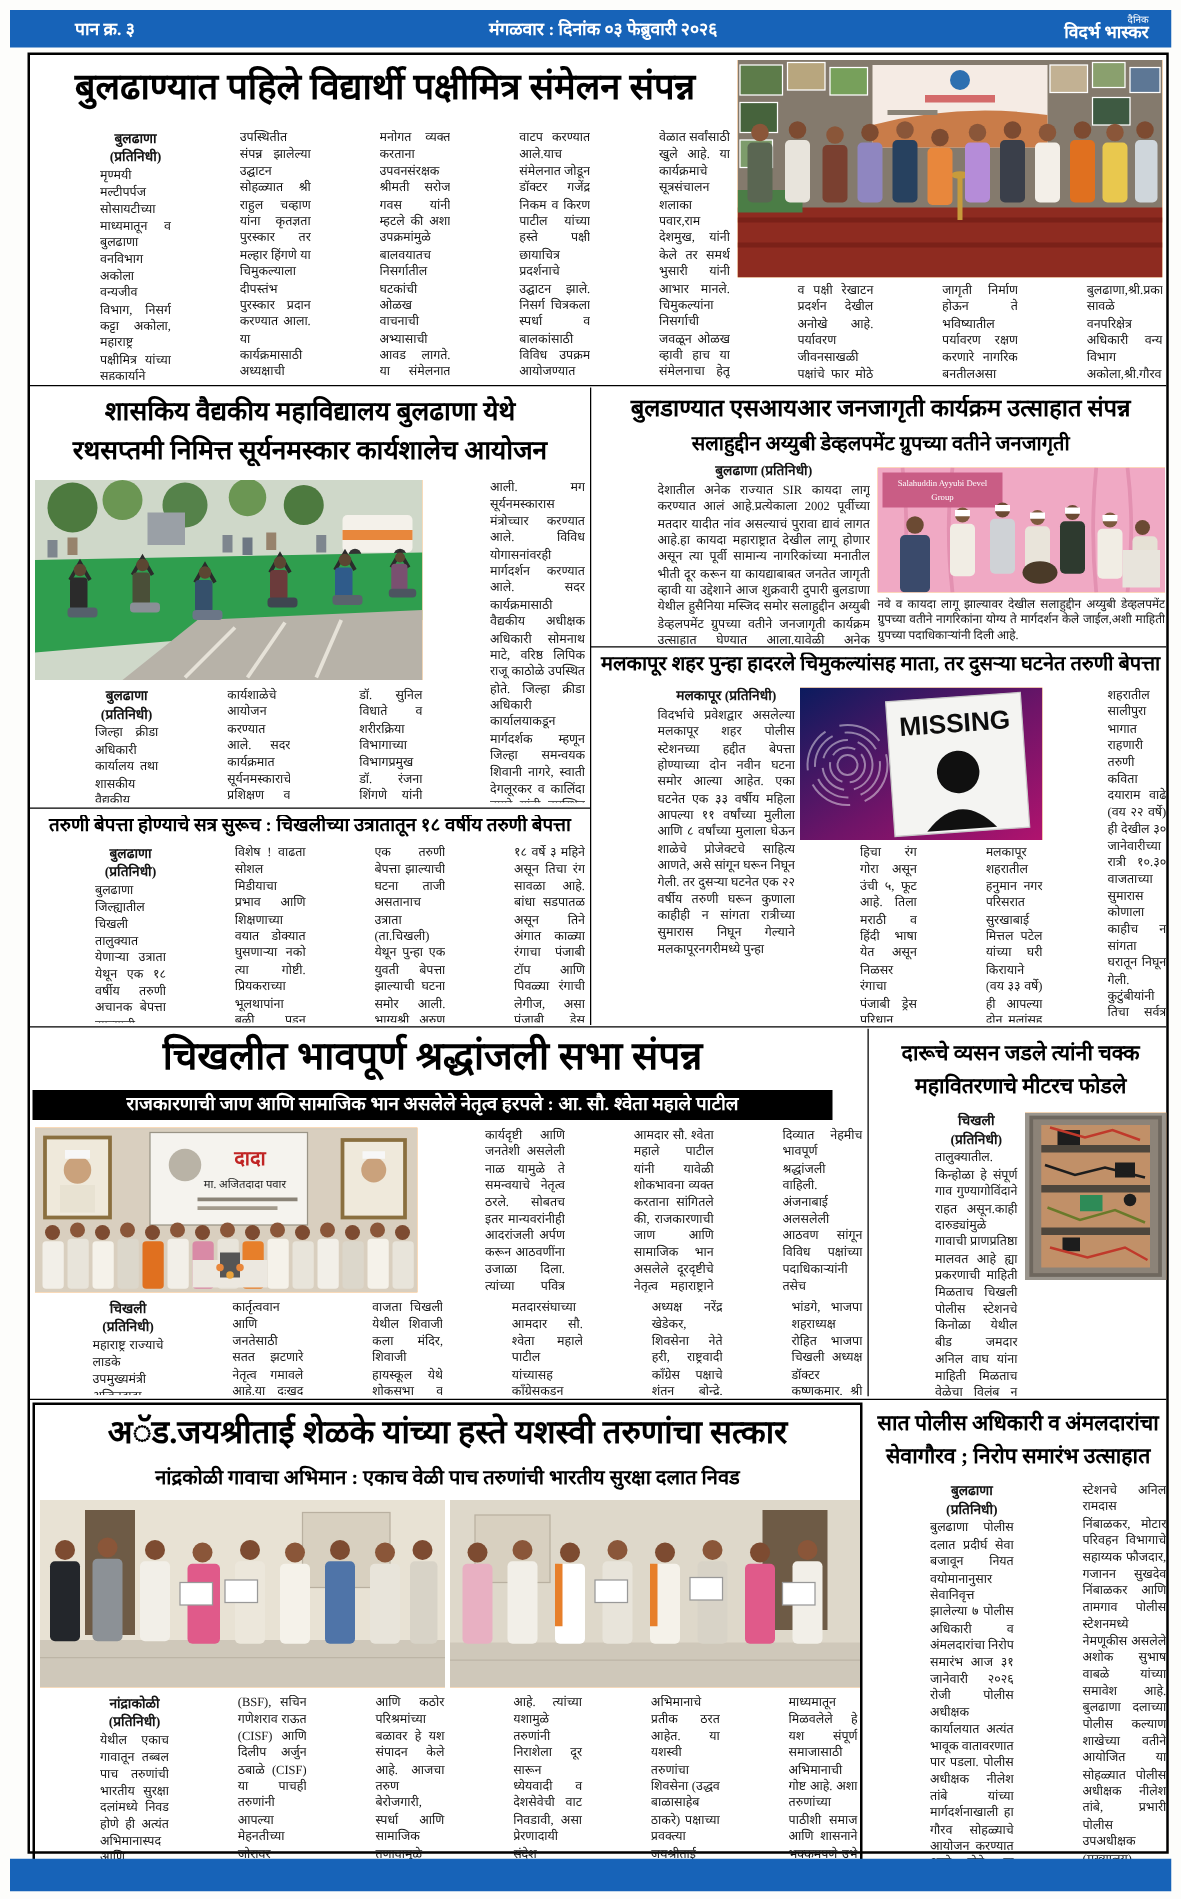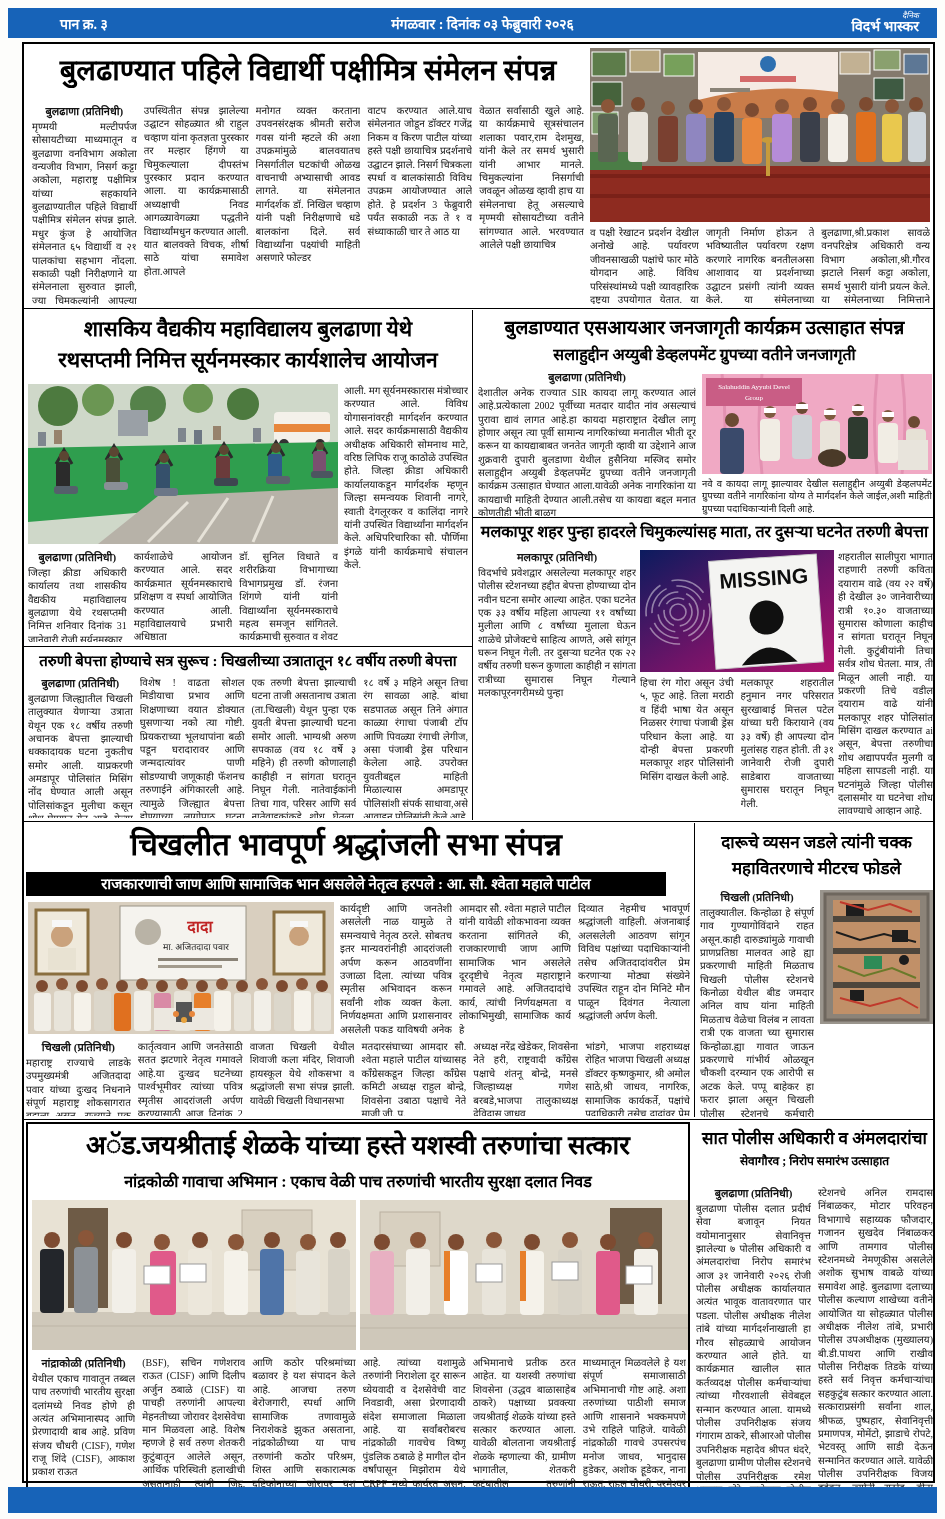--- a/index.html
+++ b/index.html
@@ -4,33 +4,33 @@
 <style>
   * { margin:0; padding:0; box-sizing:border-box; }
   html,body { width:945px; }
   body { position:relative; height:1519px; background:#fdfdfb; color:#141414;
          font-family:"Liberation Serif","DejaVu Sans",serif; }
   .topbar { position:absolute; left:8px; top:8px; width:929px; height:30px;
             background:#1763b8; color:#fff; display:flex; align-items:center; }
   .topbar .pg { font-weight:bold; font-size:14px; padding-left:52px; width:270px; }
   .topbar .dt { font-weight:bold; font-size:14px; flex:1; text-align:center; }
   .topbar .brand { width:250px; text-align:right; padding-right:18px; line-height:1; }
-  .topbar .brand .sm { display:block; font-size:8px;font-style:italic; }
+  .topbar .brand .sm { display:block; font-size:8px; }
   .topbar .brand .bg { display:block; font-size:14px; font-weight:bold; }
   .frame { position:absolute; left:22px; top:42px; width:913px; height:1441px;
            background:#fff; border:2px solid #000; }
   .footbar { position:absolute; left:8px; top:1487px; width:929px; height:26px; background:#1763b8; }
   .hl { position:absolute; font-weight:bold; text-align:center; color:#000;
         white-space:nowrap; overflow:hidden; line-height:1.25; }
   .subhl { position:absolute; font-weight:bold; text-align:center; color:#000;
            white-space:nowrap; overflow:hidden; }
   .banner-black { position:absolute; background:#000; color:#fff; font-weight:bold;
                   text-align:center; white-space:nowrap; overflow:hidden; }
   .cols { position:absolute; display:flex; gap:7px; overflow:hidden; }
-  .col { flex:1 1 0; font-size:10px; line-height:1.34; text-align:justify; overflow:hidden; }
+  .col { flex:1 1 0; font-size:10px; line-height:1.34; text-align:justify; overflow:hidden;margin-left:48px; }
   .byline { font-weight:bold; font-size:11px; text-align:center; margin-bottom:1px; }
   .caption { position:absolute; font-size:9.5px; line-height:1.3; text-align:justify; overflow:hidden; }
   .photo { position:absolute; overflow:hidden; background:#fdba74; }
   .photo svg { display:block; width:100%; height:100%; }
   .hr { position:absolute; height:0; border-top:1.5px solid #000; }
   .vr { position:absolute; width:0; border-left:1.5px solid #000; }
   .box { position:absolute; border:2px solid #000; }
 </style>
 </head>
 <body>
@@ -455,21 +455,21 @@
         <div class="col"><div class="byline">नांद्राकोळी (प्रतिनिधी)</div>येथील एकाच गावातून तब्बल पाच तरुणांची भारतीय सुरक्षा दलांमध्ये निवड होणे ही अत्यंत अभिमानास्पद आणि प्रेरणादायी बाब आहे. प्रविण संजय चौधरी (CISF), गणेश राजू शिंदे (CISF), आकाश प्रकाश राऊत</div>
         <div class="col">(BSF), सचिन गणेशराव राऊत (CISF) आणि दिलीप अर्जुन ठबाळे (CISF) या पाचही तरुणांनी आपल्या मेहनतीच्या जोरावर देशसेवेचा मान मिळवला आहे. विशेष म्हणजे हे सर्व तरुण शेतकरी कुटुंबातून आलेले असून, आर्थिक परिस्थिती हलाखीची असतानाही त्यांनी जिद्द, चिकाटी</div>
         <div class="col">आणि कठोर परिश्रमांच्या बळावर हे यश संपादन केले आहे. आजचा तरुण बेरोजगारी, स्पर्धा आणि सामाजिक तणावामुळे निराशेकडे झुकत असताना, नांद्रकोळीच्या या पाच तरुणांनी कठोर परिश्रम, शिस्त आणि सकारात्मक दृष्टिकोनाच्या जोरावर यश संपादन करून आशेचा नवा किरण निर्माण केला</div>
         <div class="col">आहे. त्यांच्या यशामुळे तरुणांनी निराशेला दूर सारून ध्येयवादी व देशसेवेची वाट निवडावी, असा प्रेरणादायी संदेश समाजाला मिळाला आहे. या सर्वांबरोबरच नांद्रकोळी गावचेच विष्णू पुंडलिक ठबाळे हे मागील दोन वर्षांपासून मिझोराम येथे CRPF मध्ये कार्यरत असून, ते देखील गावासाठी</div>
         <div class="col">अभिमानाचे प्रतीक ठरत आहेत. या यशस्वी तरुणांचा शिवसेना (उद्धव बाळासाहेब ठाकरे) पक्षाच्या प्रवक्त्या जयश्रीताई शेळके यांच्या हस्ते सत्कार करण्यात आला. यावेळी बोलताना जयश्रीताई शेळके म्हणाल्या की, ग्रामीण भागातील, शेतकरी कुटुंबातील तरुणांनी देशसेवेच्या</div>
         <div class="col">माध्यमातून मिळवलेले हे यश संपूर्ण समाजासाठी अभिमानाची गोष्ट आहे. अशा तरुणांच्या पाठीशी समाज आणि शासनाने भक्कमपणे उभे राहिले पाहिजे. यावेळी नांद्रकोळी गावचे उपसरपंच मनोज जाधव, भानुदास हुडेकर, अशोक हूडेकर, नाना राऊत, राहुल चौधरी, परमेश्वर वानखेडे उपस्थित होते.</div>
       </div>
   </div>
 
   <div class="hl" style="left:672px; top:1084px; width:237px; font-size:17px;">सात पोलीस अधिकारी व अंमलदारांचा</div>
-  <div class="hl" style="left:672px; top:1110px; width:237px; font-size:12px;">सेवागौरव ; निरोप समारंभ उत्साहात</div>
+  <div class="hl" style="left:672px; top:1110px; width:237px; font-size:17px;">सेवागौरव ; निरोप समारंभ उत्साहात</div>
   <div class="cols" style="left:672px; top:1142px; width:237px; height:326px;">
       <div class="col"><div class="byline">बुलढाणा (प्रतिनिधी)</div>बुलढाणा पोलीस दलात प्रदीर्घ सेवा बजावून नियत वयोमानानुसार सेवानिवृत्त झालेल्या ७ पोलीस अधिकारी व अंमलदारांचा निरोप समारंभ आज ३१ जानेवारी २०२६ रोजी पोलीस अधीक्षक कार्यालयात अत्यंत भावूक वातावरणात पार पडला. पोलीस अधीक्षक नीलेश तांबे यांच्या मार्गदर्शनाखाली हा गौरव सोहळ्याचे आयोजन करण्यात आले होते. या कार्यक्रमात खालील सात कर्तव्यदक्ष पोलीस कर्मचाऱ्यांचा त्यांच्या गौरवशाली सेवेबद्दल सन्मान करण्यात आला. यामध्ये पोलीस उपनिरीक्षक संजय गंगाराम ठाकरे, सीआरओ पोलीस उपनिरीक्षक महादेव श्रीपत धंदरे, बुलढाणा ग्रामीण पोलीस स्टेशनचे पोलीस उपनिरीक्षक रमेश भगवान मोरे, जानेफळ पोलीस स्टेशनचे जीपीएसआय गणेश तुकाराम गाभणे, धामणगाव बढे पोलीस</div>
       <div class="col">स्टेशनचे अनिल रामदास निंबाळकर, मोटार परिवहन विभागाचे सहाय्यक फौजदार, गजानन सुखदेव निंबाळकर आणि तामगाव पोलीस स्टेशनमध्ये नेमणूकीस असलेले अशोक सुभाष वाबळे यांच्या समावेश आहे. बुलढाणा दलाच्या पोलीस कल्याण शाखेच्या वतीने आयोजित या सोहळ्यात पोलीस अधीक्षक नीलेश तांबे, प्रभारी पोलीस उपअधीक्षक (मुख्यालय) बी.डी.पाथरा आणि राखीव पोलीस निरीक्षक तिडके यांच्या हस्ते सर्व निवृत्त कर्मचाऱ्यांचा सहकुटुंब सत्कार करण्यात आला. सत्काराप्रसंगी सर्वांना शाल, श्रीफळ, पुष्पहार, सेवानिवृत्ती प्रमाणपत्र, मोमेंटो, झाडाचे रोपटे, भेटवस्तू आणि साडी देऊन सन्मानित करण्यात आले. यावेळी पोलीस उपनिरीक्षक विजय हुडेकर, ज्योती राठोड, बीना श्रीवास्तव यांच्यासह निवृत्त कर्मचाऱ्यांचे सुमारे ५० नातेवाईक व कुटुंबीय उपस्थित होते.</div>
     </div>
 
 </div>
 
 <div class="footbar"></div>
 
 </body></html>

